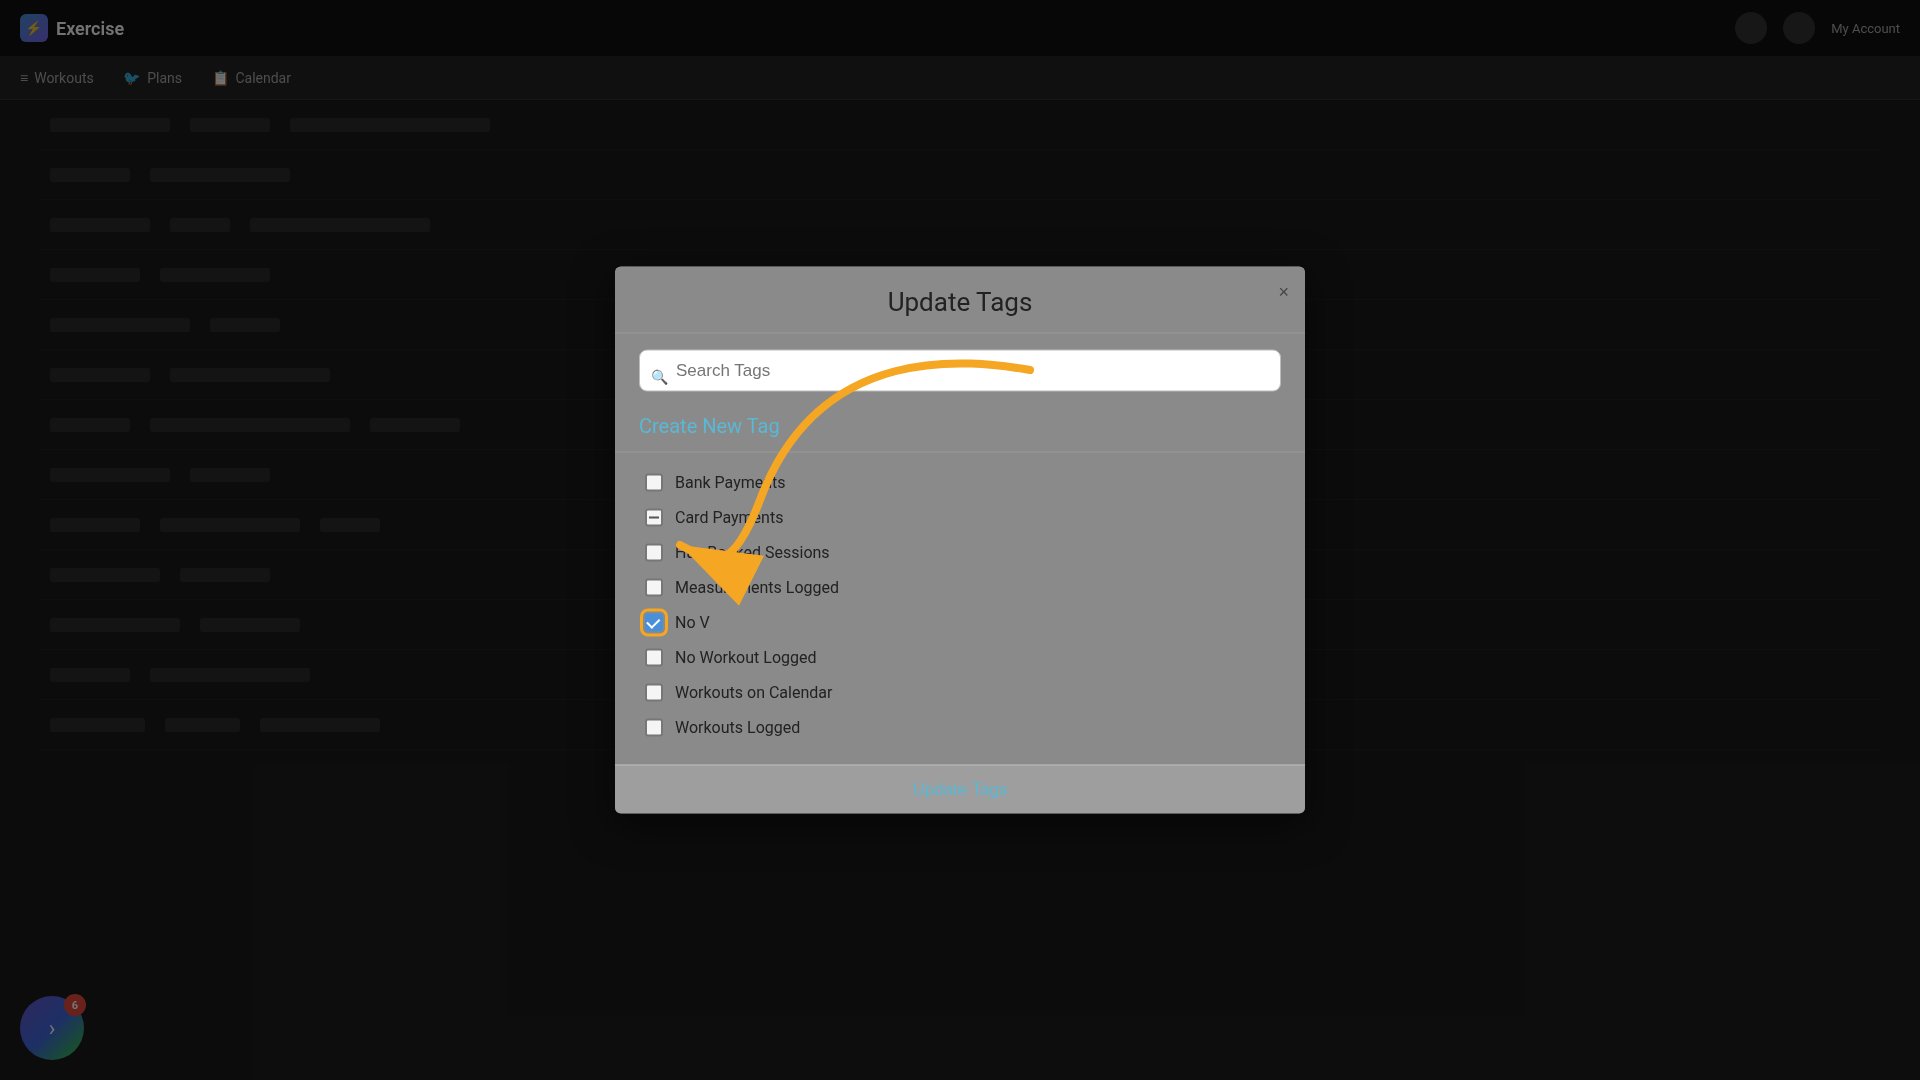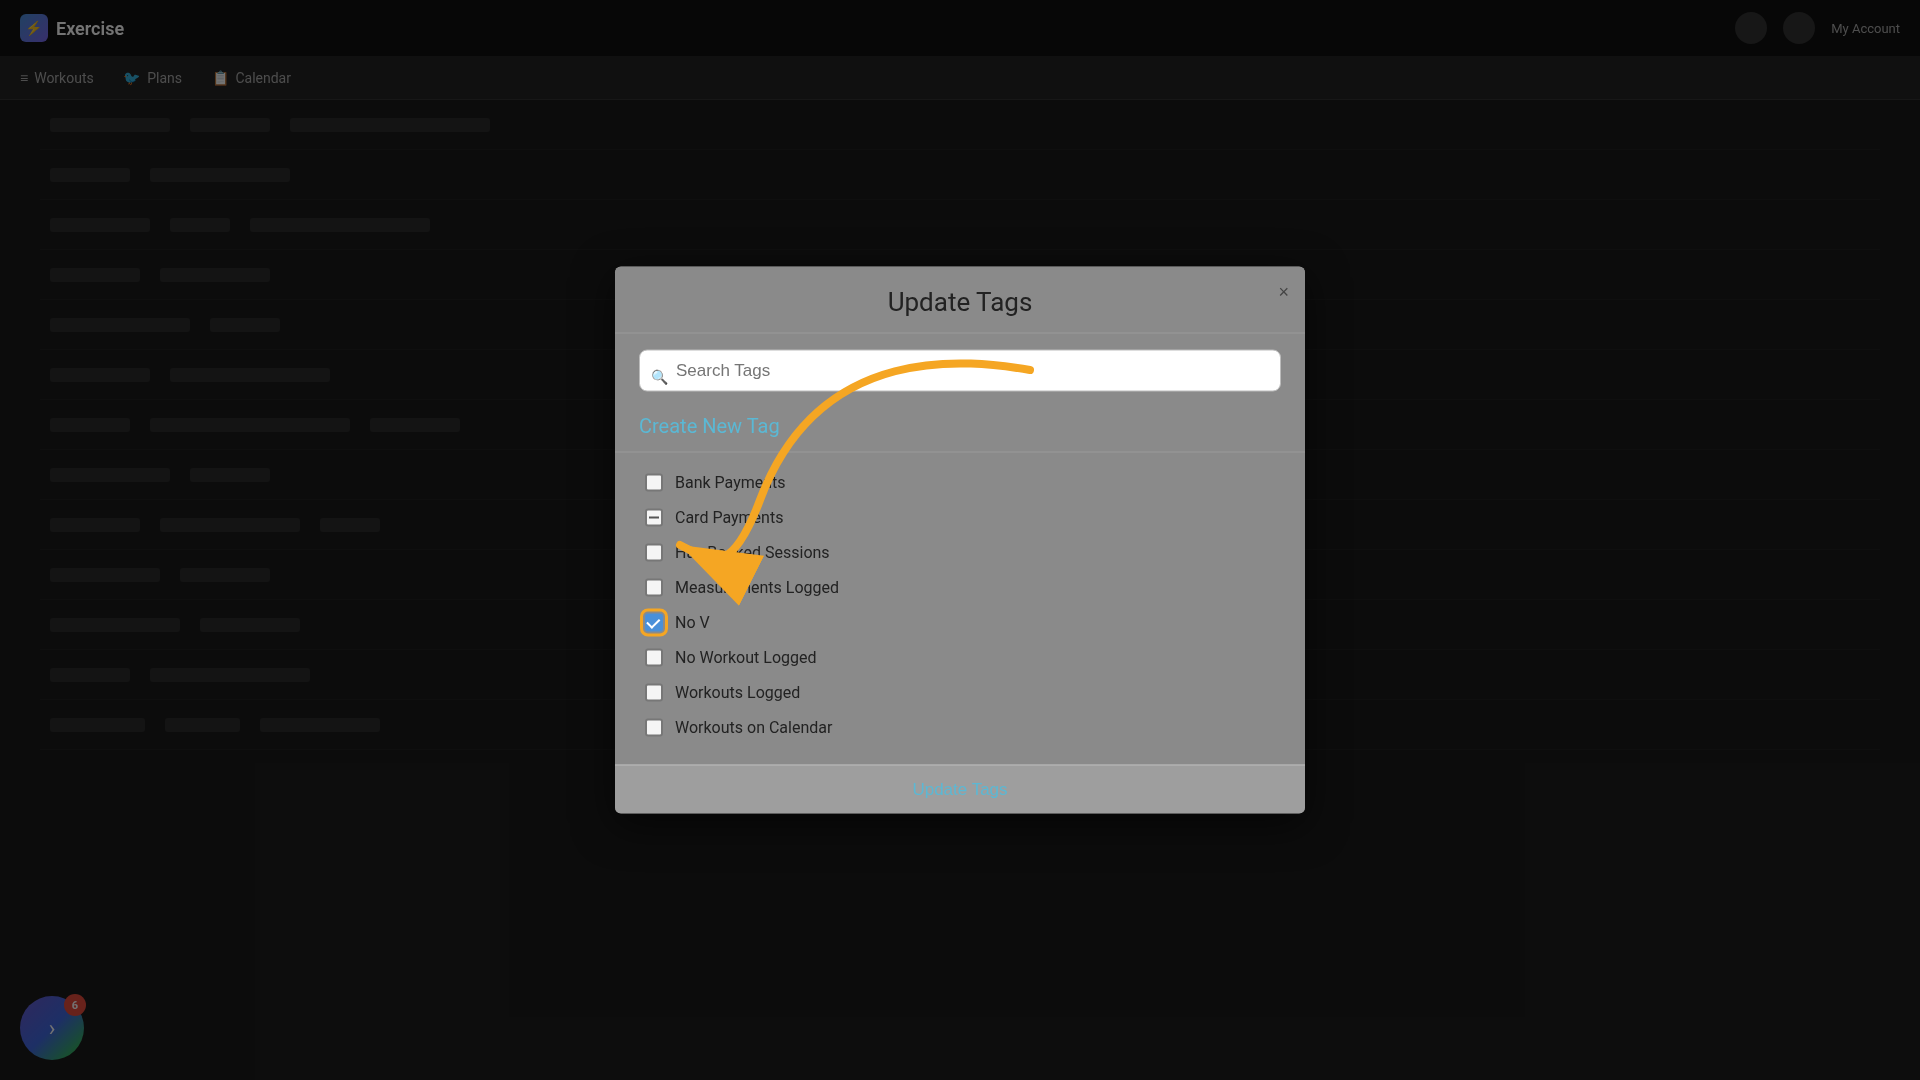--- a/index.html
+++ b/index.html
@@ -457,26 +457,26 @@
         <span>No V</span>
       </li>
 
       <li class="tag-item">
         <div class="tag-checkbox"></div>
         <span>No Workout Logged</span>
       </li>
 
       <li class="tag-item">
         <div class="tag-checkbox"></div>
+        <span>Workouts on Calendar</span>
+      </li>
+
+      <li class="tag-item">
+        <div class="tag-checkbox"></div>
         <span>Workouts Logged</span>
-      </li>
-
-      <li class="tag-item">
-        <div class="tag-checkbox"></div>
-        <span>Workouts on Calendar</span>
       </li>
     </ul>
   </div>
 
   <div class="modal-footer">
     <button class="update-tags-btn">Update Tags</button>
   </div>
 </div>
 
 <svg class="arrow-svg" viewBox="0 0 1920 1080" xmlns="http://www.w3.org/2000/svg">

